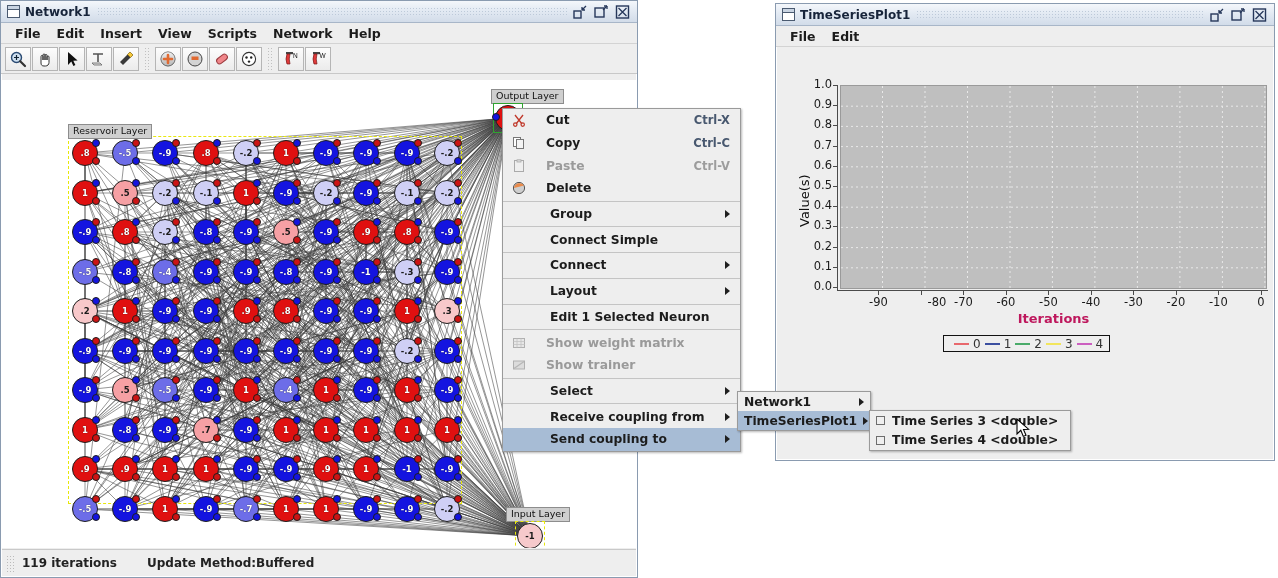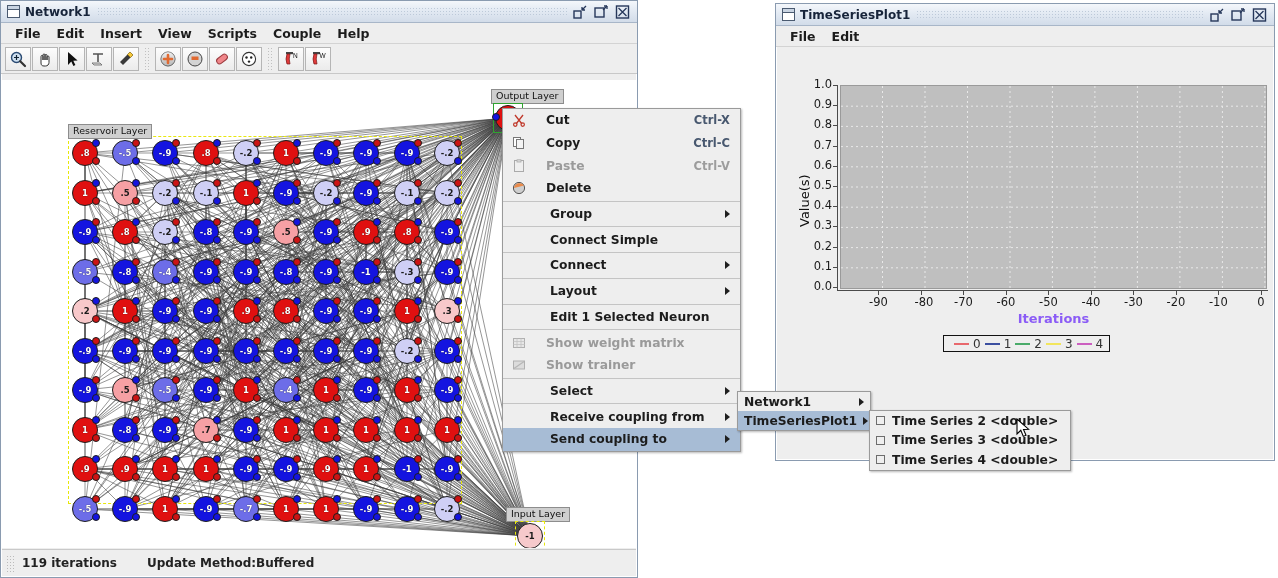--- a/index.html
+++ b/index.html
@@ -202,21 +202,21 @@
     background: #bfbfbf;
     border: 1px solid #9a9a9a;
   }
   .ytick { position: absolute; font-size: 11.5px; color: #1a1a1a; text-align: right; }
   .xtick { position: absolute; font-size: 11.5px; color: #1a1a1a; text-align: center; }
   .ylab {
     position: absolute; font-size: 13px; color: #111;
     transform: rotate(-90deg); transform-origin: left top;
     white-space: nowrap;
   }
-  .xlab { position: absolute; font-size: 13px; font-weight: bold; color: #8b5cf6; text-align: center; }
+  .xlab { position: absolute; font-size: 13px; font-weight: bold; color: #be185d; text-align: center; }
   .legendbox {
     position: absolute;
     border: 1px solid #111; background: #eeeeee;
     display: flex; align-items: center; gap: 0px;
     padding: 1px 6px; height: 17px;
   }
   .lg-entry { display: flex; align-items: center; font-size: 12px; color: #333; }
   .lg-line { width: 15px; height: 2px; margin-right: 4px; margin-left: 4px; }
   .pbtnrow { position: absolute; display: flex; gap: 6px; }
   .pbtn {
@@ -264,21 +264,21 @@
         </div>
       </div>
     </div>
 
     <div class="menubar">
       <div class="mi">File</div>
       <div class="mi">Edit</div>
       <div class="mi">Insert</div>
       <div class="mi">View</div>
       <div class="mi">Scripts</div>
-      <div class="mi">Couple</div>
+      <div class="mi">Network</div>
       <div class="mi">Help</div>
     </div>
 
     <div class="toolbar">
       <div class="tbtn">
         <svg width="18" height="18" viewBox="0 0 18 18">
             <circle cx="7.5" cy="7.5" r="5" fill="#cfe0f0" stroke="#2a4a72" stroke-width="1.4"></circle>
             <path d="M5 7.5h5M7.5 5v5" stroke="#123" stroke-width="1.2"></path>
             <path d="M11.2 11.2 L16 16" stroke="#333" stroke-width="2.2" stroke-linecap="round"></path>
           </svg>
@@ -1732,24 +1732,20 @@
     </div>
     <div class="sm-item sel" style="height:19px;">
       <span style="flex:1 1 auto;">TimeSeriesPlot1</span>
       <span class="cm-arrow" style="margin-left:6px;"></span>
     </div>
   </div>
 
   <div class="submenu" style="left:869px; top:410px; width:202px;">
     <div class="sm-item">
       <span class="cb"></span>
-      <span>Time Series 2 &lt;double&gt;</span>
-    </div>
-    <div class="sm-item">
-      <span class="cb"></span>
       <span>Time Series 3 &lt;double&gt;</span>
     </div>
     <div class="sm-item">
       <span class="cb"></span>
       <span>Time Series 4 &lt;double&gt;</span>
     </div>
   </div>
 
   <div class="cursor-arrow" style="left:1016px; top:418px;">
     <svg width="16" height="22" viewBox="0 0 16 22">
@@ -1845,21 +1841,21 @@
             <div class="ytick" style="left: 10px; width: 45px; top: 159.6px;">0.2</div>
             <div class="tickmark" style="left: 56px; width: 5px; height: 1px; top: 167.6px;"></div>
             <div class="ytick" style="left: 10px; width: 45px; top: 179.8px;">0.1</div>
             <div class="tickmark" style="left: 56px; width: 5px; height: 1px; top: 187.8px;"></div>
             <div class="ytick" style="left: 10px; width: 45px; top: 200px;">0.0</div>
             <div class="tickmark" style="left: 56px; width: 5px; height: 1px; top: 208px;"></div>
           </div>
         <div id="xtick-holder">
             <div class="xtick" style="left: 81.4876px; width: 40px; top: 216px;">-90</div>
             <div class="tickmark" style="left: 101.488px; width: 1px; height: 5px; top: 211px;"></div>
-            <div class="xtick" style="left: 127px; width: 40px; top: 216px;">-80</div>
+            <div class="xtick" style="left: 140px; width: 40px; top: 216px;">-80</div>
             <div class="tickmark" style="left: 143.975px; width: 1px; height: 5px; top: 211px;"></div>
             <div class="xtick" style="left: 166.463px; width: 40px; top: 216px;">-70</div>
             <div class="tickmark" style="left: 186.463px; width: 1px; height: 5px; top: 211px;"></div>
             <div class="xtick" style="left: 208.95px; width: 40px; top: 216px;">-60</div>
             <div class="tickmark" style="left: 228.95px; width: 1px; height: 5px; top: 211px;"></div>
             <div class="xtick" style="left: 251.438px; width: 40px; top: 216px;">-50</div>
             <div class="tickmark" style="left: 271.438px; width: 1px; height: 5px; top: 211px;"></div>
             <div class="xtick" style="left: 293.925px; width: 40px; top: 216px;">-40</div>
             <div class="tickmark" style="left: 313.925px; width: 1px; height: 5px; top: 211px;"></div>
             <div class="xtick" style="left: 336.413px; width: 40px; top: 216px;">-30</div>

